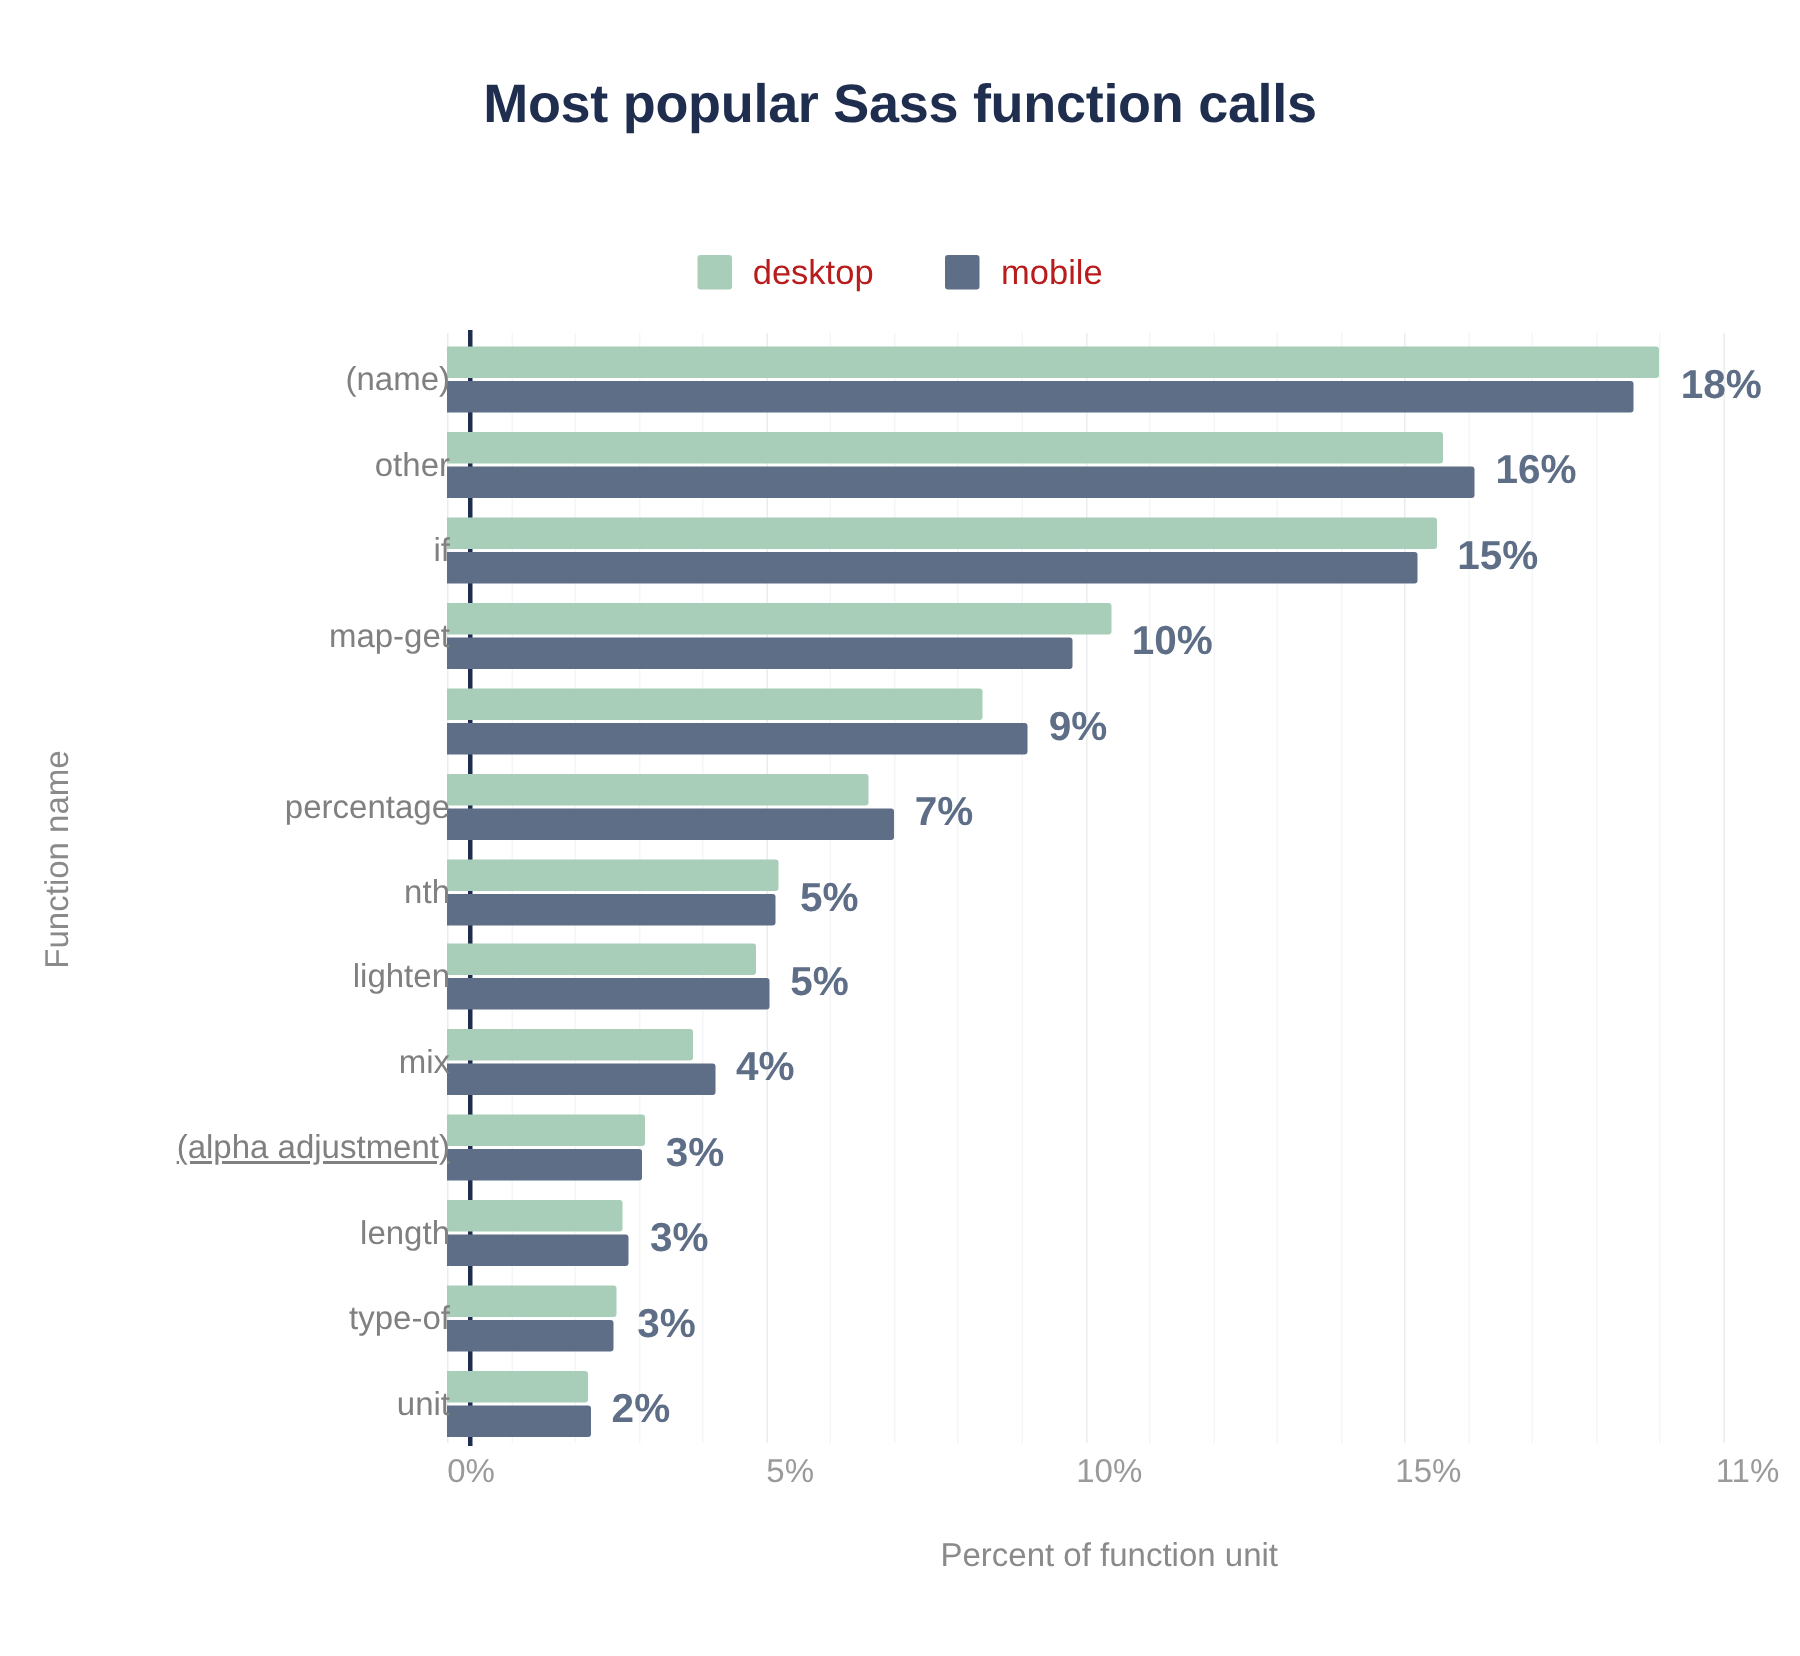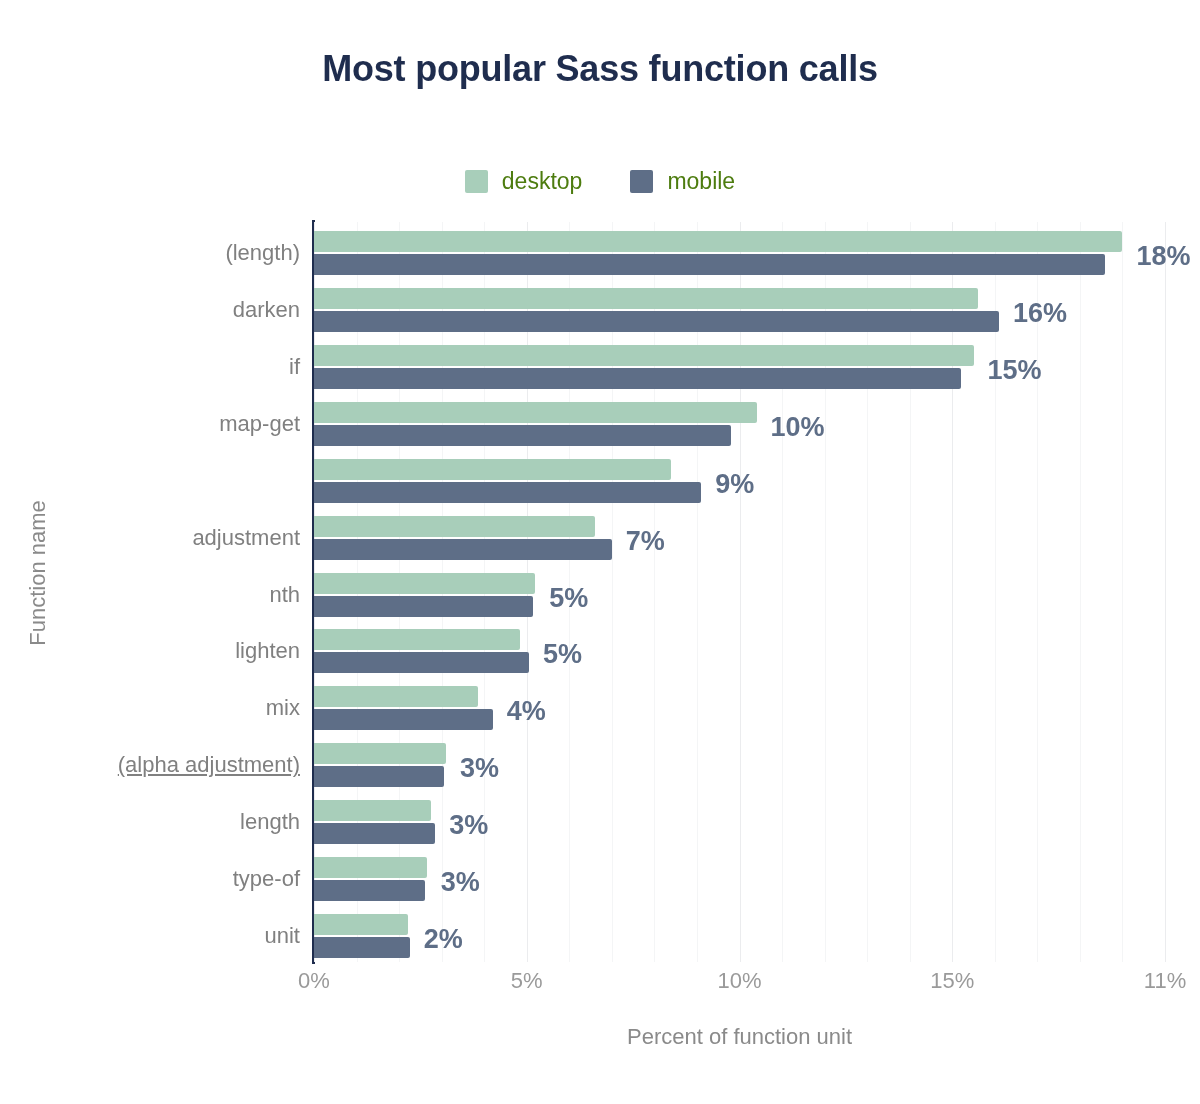--- a/index.html
+++ b/index.html
@@ -61,27 +61,27 @@
     gap: 14px;
   }
   .legend-swatch {
     width: 23px;
     height: 23px;
     border-radius: 2px;
     display: block;
   }
   .legend-label {
     font-size: 23px;
-    color: #4d7c0f;
+    color: #b91c1c;
   }
 
   
   #plot-area {
     position: absolute;
-    left: 314px;
+    left: 298px;
     top: 222px;
     width: 851px;
     height: 740px;
   }
   #axis-line-y {
     position: absolute;
     left: 312px;
     top: 220px;
     width: 3px;
     height: 744px;
@@ -284,25 +284,25 @@
         <div class="bar-value" style="left: 126.757px;">3%</div>
       </div>
       <div class="bar-group" style="top: 692.077px; height: 44px;">
         <div class="bar desktop" title="unit desktop: 2.2%" style="width: 93.61px; background: rgb(168, 206, 186);"></div>
         <div class="bar mobile" title="unit mobile: 2.25%" style="width: 95.7375px; background: rgb(94, 110, 135);"></div>
         <div class="bar-value" style="left: 109.737px;">2%</div>
       </div>
     </div>
 
   <div id="y-labels">
-      <div class="cat-label" style="top: 31px;">(length)</div>
-      <div class="cat-label" style="top: 87.9231px;">darken</div>
+      <div class="cat-label" style="top: 31px;">(name)</div>
+      <div class="cat-label" style="top: 87.9231px;">other</div>
       <div class="cat-label" style="top: 144.846px;">if</div>
       <div class="cat-label" style="top: 201.769px;">map-get</div>
-      <div class="cat-label" style="top: 315.615px;">adjustment</div>
+      <div class="cat-label" style="top: 315.615px;">percentage</div>
       <div class="cat-label" style="top: 372.538px;">nth</div>
       <div class="cat-label" style="top: 429.462px;">lighten</div>
       <div class="cat-label" style="top: 486.385px;">mix</div>
       <div class="cat-label" style="top: 543.308px; text-decoration: underline;">(alpha adjustment)</div>
       <div class="cat-label" style="top: 600.231px;">length</div>
       <div class="cat-label" style="top: 714.077px;">unit</div>
       <div class="cat-label" style="top: 657.154px;">type-of</div>
     </div>
 
   <div id="x-ticks">

